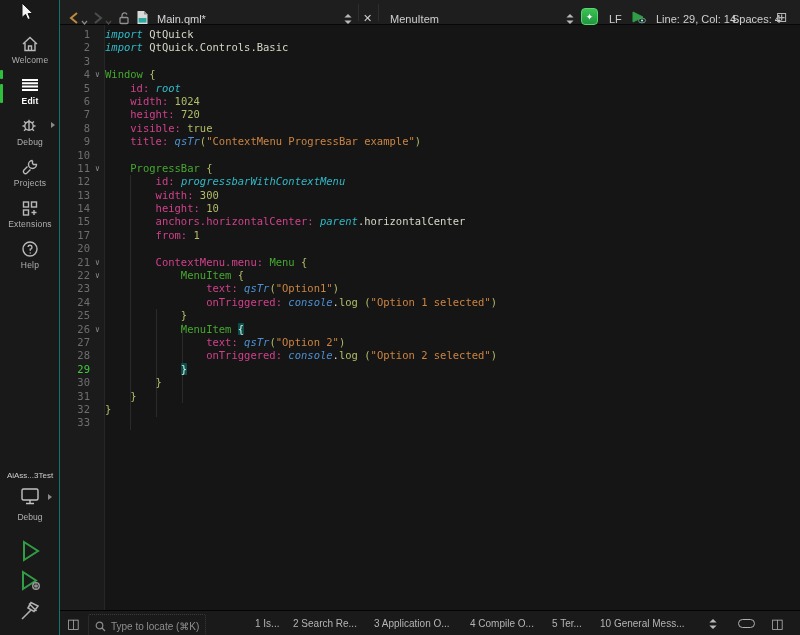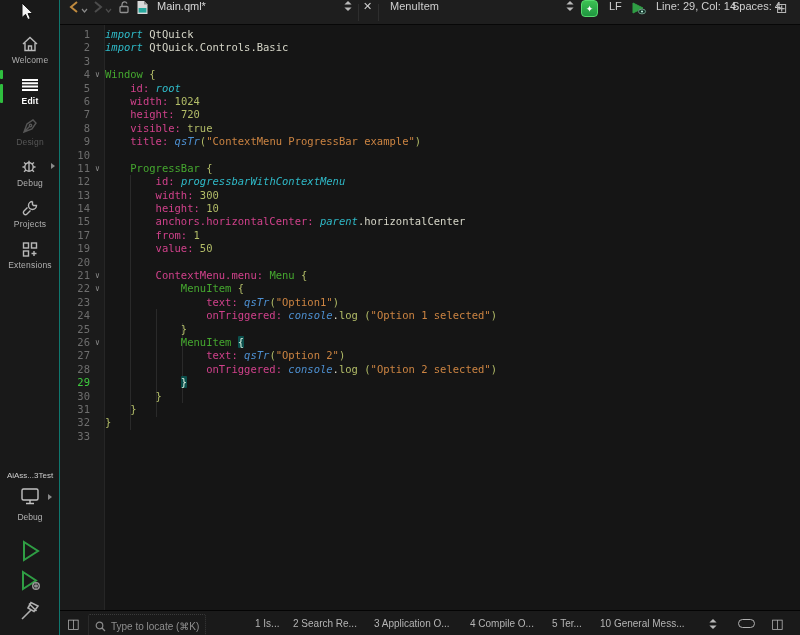--- a/index.html
+++ b/index.html
@@ -29,21 +29,21 @@
                        font-size:8px; color:#cdcdcd; }
   .kit-item { position:absolute; left:0; top:486px; width:60px; display:flex; flex-direction:column; align-items:center; }
   .kit-item svg { stroke:#c2c2c2; fill:none; stroke-width:1.4; }
   .kit-item .mlabel { font-size:8.5px; color:#b0b0b0; margin-top:2px; }
   .kit-fly { position:absolute; right:8px; top:8px; width:0; height:0;
              border-left:4px solid #8a8a8a; border-top:3px solid transparent; border-bottom:3px solid transparent; }
   .side-btn { position:absolute; left:0; width:60px; display:flex; justify-content:center; }
   
   .toolbar { position:absolute; left:60px; top:0; width:740px; height:25px;
              background:#1e1e1e; border-bottom:1px solid #070707; }
-  .toolbar .titem { position:absolute; top:0; height:25px; display:flex; align-items:flex-start; }
+  .toolbar .titem { position:absolute; top:0; height:25px; display:flex; align-items:flex-end; }
   .tb-text { font-size:11px; color:#d6d6d6; }
   .tb-dim  { font-size:11px; color:#cfcfcf; }
   .vsep { position:absolute; top:4px; width:1px; height:17px; background:#2e2e2e; }
   .spinner svg { display:block; }
   .ai-btn { width:17px; height:17px; border-radius:4px;
             background:linear-gradient(#3cc153,#1f9640); border:1px solid #57d96e;
             display:flex; align-items:center; justify-content:center;
             color:#fff; font-family:"DejaVu Sans", sans-serif; font-size:9px; }
   .icon-font { font-family:"DejaVu Sans", sans-serif; color:#b5b5b5; }
   
@@ -96,29 +96,20 @@
         <span class="mlabel">Welcome</span>
       </div>
       <div class="mode-item active">
         <span class="micon">
           <svg width="20" height="20" viewBox="0 0 20 20" style="stroke-width:2">
               <path d="M2 5 H18 M2 8.3 H18 M2 11.6 H18 M2 14.9 H18"></path>
             </svg>
         </span>
         <span class="mlabel">Edit</span>
       </div>
-      <div class="mode-item disabled">
-        <span class="micon">
-          <svg width="20" height="20" viewBox="0 0 20 20">
-              <path d="M4 16 L7 8 L13 4 L16 7 L12 13 Z M4 16 L9.5 10.5"></path>
-              <circle cx="10.5" cy="9.5" r="1.2"></circle>
-            </svg>
-        </span>
-        <span class="mlabel">Design</span>
-      </div>
       <div class="mode-item">
         <span class="micon">
           <svg width="20" height="20" viewBox="0 0 20 20">
               <circle cx="9" cy="10" r="4.2"></circle>
               <path d="M9 5.8 V3.8 M6 7 L4 5.5 M12 7 L14 5.5 M4.8 10 H2.5 M13.2 10 H15.5 M6 13 L4 14.8 M12 13 L14 14.8 M9 6 V14"></path>
             </svg>
         </span>
         <span class="flyout"></span>
         <span class="mlabel">Debug</span>
       </div>
@@ -133,20 +124,29 @@
       <div class="mode-item">
         <span class="micon">
           <svg width="20" height="20" viewBox="0 0 20 20">
               <rect x="3.5" y="4" width="5" height="5"></rect>
               <rect x="11.5" y="4" width="5" height="5"></rect>
               <rect x="3.5" y="12" width="5" height="5"></rect>
               <path d="M14 12 V17 M11.5 14.5 H16.5"></path>
             </svg>
         </span>
         <span class="mlabel">Extensions</span>
+      </div>
+      <div class="mode-item">
+        <span class="micon">
+          <svg width="20" height="20" viewBox="0 0 20 20">
+              <circle cx="10" cy="10" r="7"></circle>
+              <path d="M8 8 A2 2 0 1 1 10.3 10.2 L10.3 11.8 M10.3 13.6 V14.4"></path>
+            </svg>
+        </span>
+        <span class="mlabel">Help</span>
       </div>
     </div>
 
     <div class="side-bottom-label">AiAss...3Test</div>
 
     <div class="kit-item">
       <span>
         <svg width="22" height="20" viewBox="0 0 22 20">
             <rect x="3" y="3" width="16" height="11" rx="1.5"></rect>
             <path d="M11 14 V17 M7 17.5 H15"></path>
@@ -267,21 +267,20 @@
         <div class="crow"><span class="ln">7</span><span class="foldc"></span><span class="ctext"><span class="tk-w" style="color: rgb(214, 214, 200);">    </span><span class="tk-p" style="color: rgb(208, 65, 139);">height:</span><span class="tk-n" style="color: rgb(179, 189, 104);"> 720</span></span></div>
         <div class="crow"><span class="ln">8</span><span class="foldc"></span><span class="ctext"><span class="tk-w" style="color: rgb(214, 214, 200);">    </span><span class="tk-p" style="color: rgb(208, 65, 139);">visible:</span><span class="tk-n" style="color: rgb(179, 189, 104);"> true</span></span></div>
         <div class="crow"><span class="ln">9</span><span class="foldc"></span><span class="ctext"><span class="tk-w" style="color: rgb(214, 214, 200);">    </span><span class="tk-p" style="color: rgb(208, 65, 139);">title:</span><span class="tk-w" style="color: rgb(214, 214, 200);"> </span><span class="tk-f" style="color: rgb(77, 143, 208);">qsTr</span><span class="tk-n" style="color: rgb(179, 189, 104);">(</span><span class="tk-s" style="color: rgb(204, 132, 66);">"ContextMenu ProgressBar example"</span><span class="tk-n" style="color: rgb(179, 189, 104);">)</span></span></div>
         <div class="crow"><span class="ln">10</span><span class="foldc"></span><span class="ctext"></span></div>
         <div class="crow"><span class="ln">11</span><span class="foldc">∨</span><span class="ctext"><span class="tk-w" style="color: rgb(214, 214, 200);">    </span><span class="tk-t" style="color: rgb(69, 168, 47);">ProgressBar</span><span class="tk-n" style="color: rgb(179, 189, 104);"> {</span></span></div>
         <div class="crow"><span class="ln">12</span><span class="foldc"></span><span class="ctext"><span class="tk-w" style="color: rgb(214, 214, 200);">        </span><span class="tk-p" style="color: rgb(208, 65, 139);">id:</span><span class="tk-w" style="color: rgb(214, 214, 200);"> </span><span class="tk-i" style="color: rgb(47, 185, 199);">progressbarWithContextMenu</span></span></div>
         <div class="crow"><span class="ln">13</span><span class="foldc"></span><span class="ctext"><span class="tk-w" style="color: rgb(214, 214, 200);">        </span><span class="tk-p" style="color: rgb(208, 65, 139);">width:</span><span class="tk-n" style="color: rgb(179, 189, 104);"> 300</span></span></div>
         <div class="crow"><span class="ln">14</span><span class="foldc"></span><span class="ctext"><span class="tk-w" style="color: rgb(214, 214, 200);">        </span><span class="tk-p" style="color: rgb(208, 65, 139);">height:</span><span class="tk-n" style="color: rgb(179, 189, 104);"> 10</span></span></div>
         <div class="crow"><span class="ln">15</span><span class="foldc"></span><span class="ctext"><span class="tk-w" style="color: rgb(214, 214, 200);">        </span><span class="tk-p" style="color: rgb(208, 65, 139);">anchors.horizontalCenter:</span><span class="tk-w" style="color: rgb(214, 214, 200);"> </span><span class="tk-i" style="color: rgb(47, 185, 199);">parent</span><span class="tk-w" style="color: rgb(214, 214, 200);">.horizontalCenter</span></span></div>
         <div class="crow"><span class="ln">17</span><span class="foldc"></span><span class="ctext"><span class="tk-w" style="color: rgb(214, 214, 200);">        </span><span class="tk-p" style="color: rgb(208, 65, 139);">from:</span><span class="tk-n" style="color: rgb(179, 189, 104);"> 1</span></span></div>
-        <div class="crow"><span class="ln">19</span><span class="foldc"></span><span class="ctext"><span class="tk-w" style="color: rgb(214, 214, 200);">        </span><span class="tk-p" style="color: rgb(208, 65, 139);">value:</span><span class="tk-n" style="color: rgb(179, 189, 104);"> 50</span></span></div>
         <div class="crow"><span class="ln">20</span><span class="foldc"></span><span class="ctext"></span></div>
         <div class="crow"><span class="ln">21</span><span class="foldc">∨</span><span class="ctext"><span class="tk-w" style="color: rgb(214, 214, 200);">        </span><span class="tk-p" style="color: rgb(208, 65, 139);">ContextMenu.menu:</span><span class="tk-w" style="color: rgb(214, 214, 200);"> </span><span class="tk-t" style="color: rgb(69, 168, 47);">Menu</span><span class="tk-n" style="color: rgb(179, 189, 104);"> {</span></span></div>
         <div class="crow"><span class="ln">22</span><span class="foldc">∨</span><span class="ctext"><span class="tk-w" style="color: rgb(214, 214, 200);">            </span><span class="tk-t" style="color: rgb(69, 168, 47);">MenuItem</span><span class="tk-n" style="color: rgb(179, 189, 104);"> {</span></span></div>
         <div class="crow"><span class="ln">23</span><span class="foldc"></span><span class="ctext"><span class="tk-w" style="color: rgb(214, 214, 200);">                </span><span class="tk-p" style="color: rgb(208, 65, 139);">text:</span><span class="tk-w" style="color: rgb(214, 214, 200);"> </span><span class="tk-f" style="color: rgb(77, 143, 208);">qsTr</span><span class="tk-n" style="color: rgb(179, 189, 104);">(</span><span class="tk-s" style="color: rgb(204, 132, 66);">"Option1"</span><span class="tk-n" style="color: rgb(179, 189, 104);">)</span></span></div>
         <div class="crow"><span class="ln">24</span><span class="foldc"></span><span class="ctext"><span class="tk-w" style="color: rgb(214, 214, 200);">                </span><span class="tk-p" style="color: rgb(208, 65, 139);">onTriggered:</span><span class="tk-w" style="color: rgb(214, 214, 200);"> </span><span class="tk-f" style="color: rgb(77, 143, 208);">console</span><span class="tk-w" style="color: rgb(214, 214, 200);">.</span><span class="tk-n" style="color: rgb(179, 189, 104);">log</span><span class="tk-w" style="color: rgb(214, 214, 200);"> </span><span class="tk-n" style="color: rgb(179, 189, 104);">(</span><span class="tk-s" style="color: rgb(204, 132, 66);">"Option 1 selected"</span><span class="tk-n" style="color: rgb(179, 189, 104);">)</span></span></div>
         <div class="crow"><span class="ln">25</span><span class="foldc"></span><span class="ctext"><span class="tk-w" style="color: rgb(214, 214, 200);">            </span><span class="tk-n" style="color: rgb(179, 189, 104);">}</span></span></div>
         <div class="crow"><span class="ln">26</span><span class="foldc">∨</span><span class="ctext"><span class="tk-w" style="color: rgb(214, 214, 200);">            </span><span class="tk-t" style="color: rgb(69, 168, 47);">MenuItem</span><span class="tk-w" style="color: rgb(214, 214, 200);"> </span><span class="tk-m" style="color: rgb(216, 238, 222);">{</span></span></div>
         <div class="crow"><span class="ln">27</span><span class="foldc"></span><span class="ctext"><span class="tk-w" style="color: rgb(214, 214, 200);">                </span><span class="tk-p" style="color: rgb(208, 65, 139);">text:</span><span class="tk-w" style="color: rgb(214, 214, 200);"> </span><span class="tk-f" style="color: rgb(77, 143, 208);">qsTr</span><span class="tk-n" style="color: rgb(179, 189, 104);">(</span><span class="tk-s" style="color: rgb(204, 132, 66);">"Option 2"</span><span class="tk-n" style="color: rgb(179, 189, 104);">)</span></span></div>
         <div class="crow"><span class="ln">28</span><span class="foldc"></span><span class="ctext"><span class="tk-w" style="color: rgb(214, 214, 200);">                </span><span class="tk-p" style="color: rgb(208, 65, 139);">onTriggered:</span><span class="tk-w" style="color: rgb(214, 214, 200);"> </span><span class="tk-f" style="color: rgb(77, 143, 208);">console</span><span class="tk-w" style="color: rgb(214, 214, 200);">.</span><span class="tk-n" style="color: rgb(179, 189, 104);">log</span><span class="tk-w" style="color: rgb(214, 214, 200);"> </span><span class="tk-n" style="color: rgb(179, 189, 104);">(</span><span class="tk-s" style="color: rgb(204, 132, 66);">"Option 2 selected"</span><span class="tk-n" style="color: rgb(179, 189, 104);">)</span></span></div>
         <div class="crow"><span class="ln cur">29</span><span class="foldc"></span><span class="ctext"><span class="tk-w" style="color: rgb(214, 214, 200);">            </span><span class="tk-m" style="color: rgb(216, 238, 222);">}</span></span></div>

